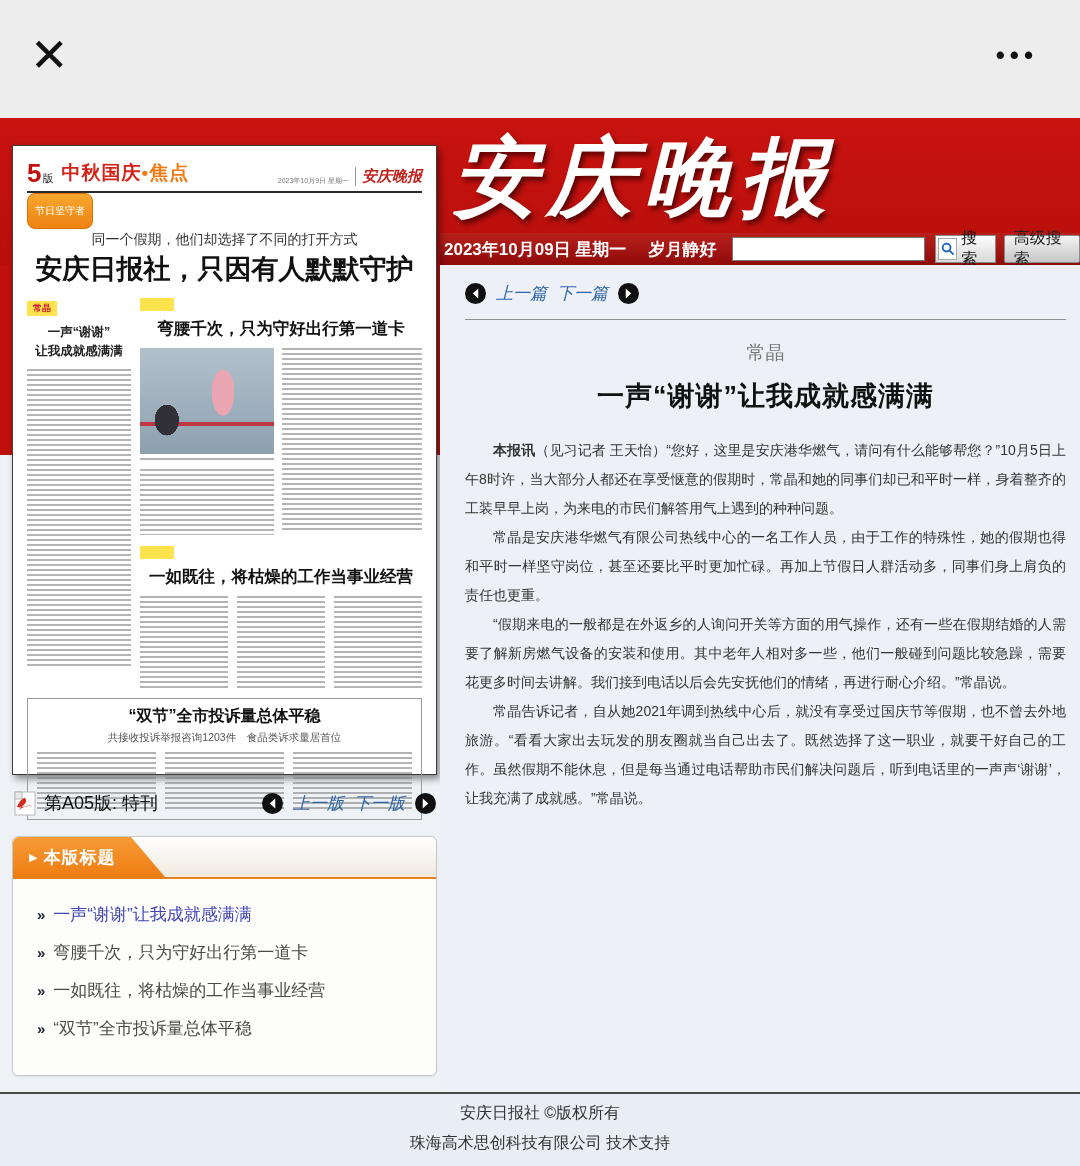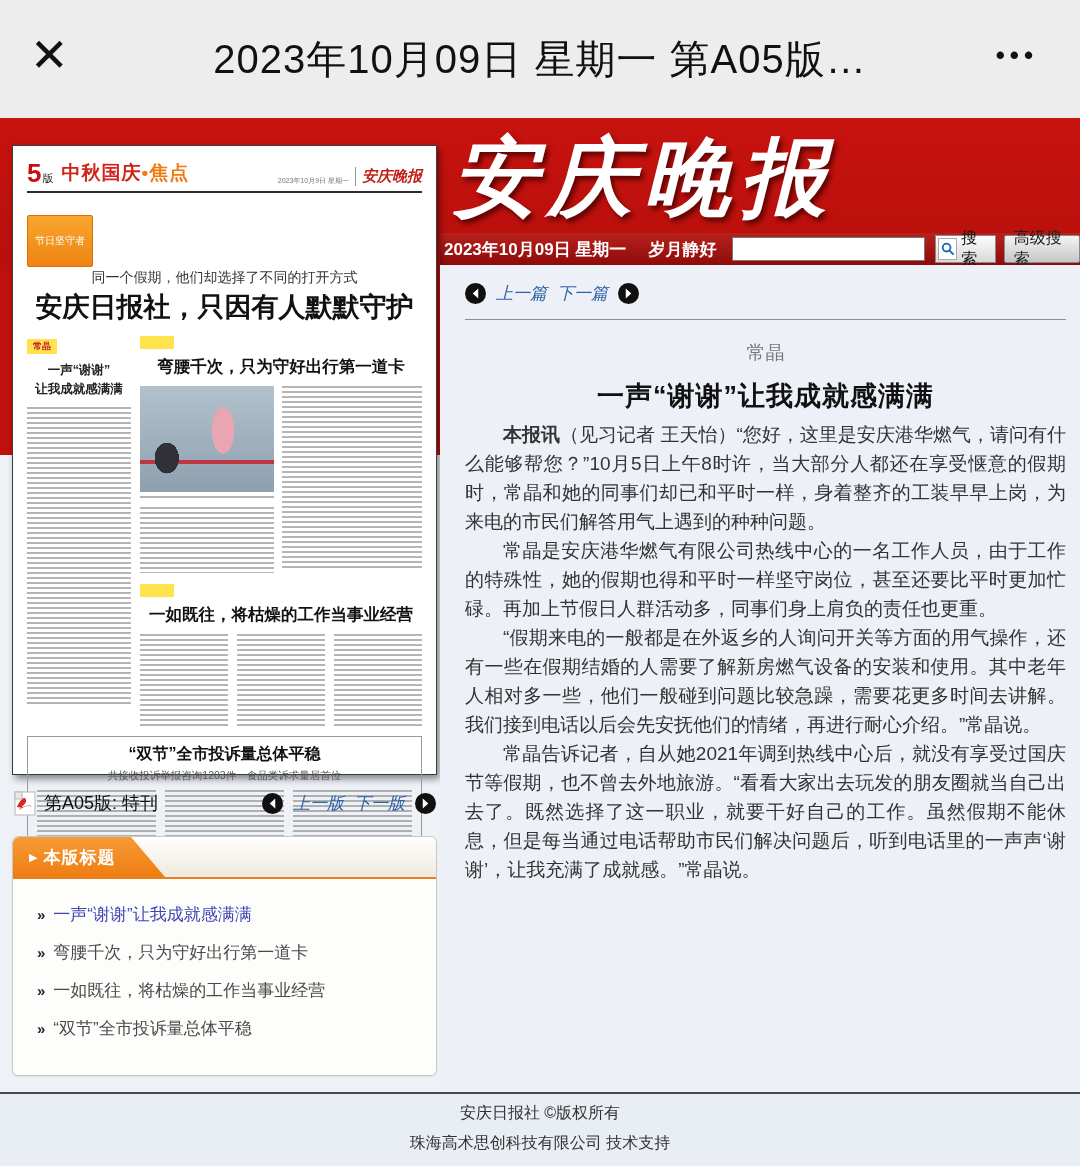--- a/index.html
+++ b/index.html
@@ -38,22 +38,22 @@
   .t-header{display:flex;align-items:flex-end;border-bottom:2px solid #2b2b2b;padding-bottom:5px;}
   .t-ed-num{font-size:26px;font-weight:bold;color:#c3100f;line-height:1;}
   .t-ed-unit{font-size:11px;color:#222;margin-left:1px;}
   .t-section{margin-left:8px;font-size:19px;font-weight:bold;color:#d02418;letter-spacing:1px;white-space:nowrap;}
   .t-section .dot{color:#f07b12;}
   .t-section .focus{color:#f07b12;}
   .t-meta{margin-left:auto;text-align:right;font-size:7px;color:#777;line-height:1.5;}
   .t-meta .mline{width:120px;height:4px;background:repeating-linear-gradient(90deg,#9a9a9a 0 8px,transparent 8px 11px);margin-top:2px;margin-left:auto;}
   .t-logo{font-family:"DejaVu Serif",serif;font-style:italic;font-weight:bold;font-size:15px;color:#c0201a;
           border-left:1px solid #999;padding-left:6px;margin-left:6px;white-space:nowrap;}
-  .t-badge{display:inline-block;margin-top:22px;background:linear-gradient(#f8a72e,#ee8312);border:1px solid #d7710c;
-          color:#fff;font-size:10px;padding:18px 7px;border-radius:2px;}
+  .t-badge{display:inline-block;margin-top:0;background:linear-gradient(#f8a72e,#ee8312);border:1px solid #d7710c;
+          color:#fff;font-size:10px;padding:10px 7px;border-radius:8px;}
   .t-kicker{text-align:center;font-size:14px;color:#333;margin-top:2px;}
   .t-headline{text-align:center;font-size:27px;font-weight:bold;color:#111;margin:2px 0 10px;white-space:nowrap;}
   .t-body{display:flex;gap:9px;}
   .t-col-left{width:104px;flex:none;}
   .y-badge{display:inline-block;background:#ffe34d;color:#c23;font-size:9px;font-weight:bold;padding:1px 6px;}
   .y-badge.empty{width:22px;height:11px;}
   .t-ltitle{text-align:center;font-size:12.5px;font-weight:bold;color:#222;line-height:1.5;margin:7px 0 8px;}
   .fake{background:repeating-linear-gradient(180deg,rgba(120,120,120,.55) 0 2px,transparent 2px 5px);}
   .t-col-right{flex:1;}
   .t-h2{font-size:16.5px;font-weight:bold;color:#111;text-align:center;margin:3px 0 8px;white-space:nowrap;}
@@ -95,35 +95,34 @@
   .tp-item .chev{color:#1c2430;font-size:15px;font-weight:bold;margin-right:10px;letter-spacing:-2px;}
   .tp-item .txt{font-size:17px;color:#4a4a4a;}
   .tp-item:first-child .txt{color:#4145b5;}
 
   
   .article{position:absolute;top:265px;left:440px;width:640px;height:827px;background:#edf1f7;box-sizing:border-box;padding:0 14px 0 25px;}
   .art-nav{display:flex;align-items:center;gap:10px;padding-top:17px;}
   .art-hr{border:none;border-top:1px solid #8f8f8f;margin:14px 0 0;}
   .art-author{text-align:center;font-size:19px;color:#777;margin-top:20px;}
   .art-title{text-align:center;font-size:27px;font-weight:bold;color:#111;margin-top:12px;letter-spacing:1px;}
-  .art-body{margin-top:6px;font-size:19px;line-height:29px;color:#333;text-align:justify;}
+  .art-body{margin-top:22px;font-size:14px;line-height:29px;color:#333;text-align:justify;}
   .art-body p{margin:0;text-indent:2em;}
   .art-body b{font-weight:bold;}
 
   
   .footer{position:absolute;top:1092px;left:0;width:1080px;height:74px;background:#e9eef4;
         border-top:2px solid #4a4a4a;box-sizing:border-box;text-align:center;color:#333;}
   .footer div{font-size:16px;margin-top:9px;}
 </style>
 </head>
 <body>
 
 <div class="wechat-bar">
   <span class="wx-close">✕</span>
-  <span class="wx-title">2023年10月09日 星期一 第A05版…</span>
   <span class="wx-menu">•••</span>
 </div>
 
 <div class="banner"></div>
 <div class="banner-left-ext"></div>
 <div class="logo">安庆晚报</div>
 
 <div class="search-strip">
   <span class="strip-date">2023年10月09日 星期一</span>
   <a class="strip-home">岁月静好</a>

